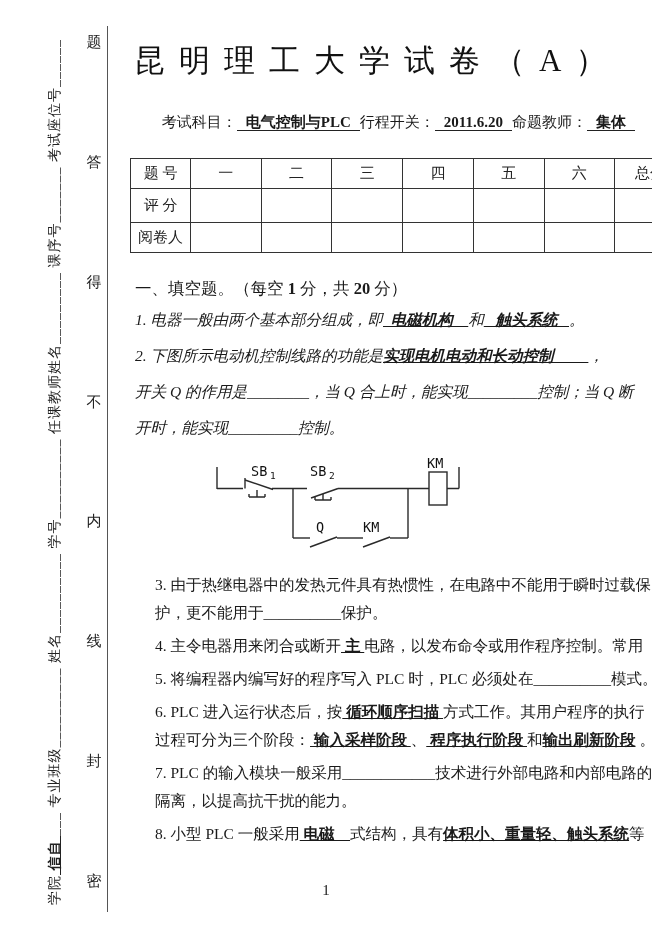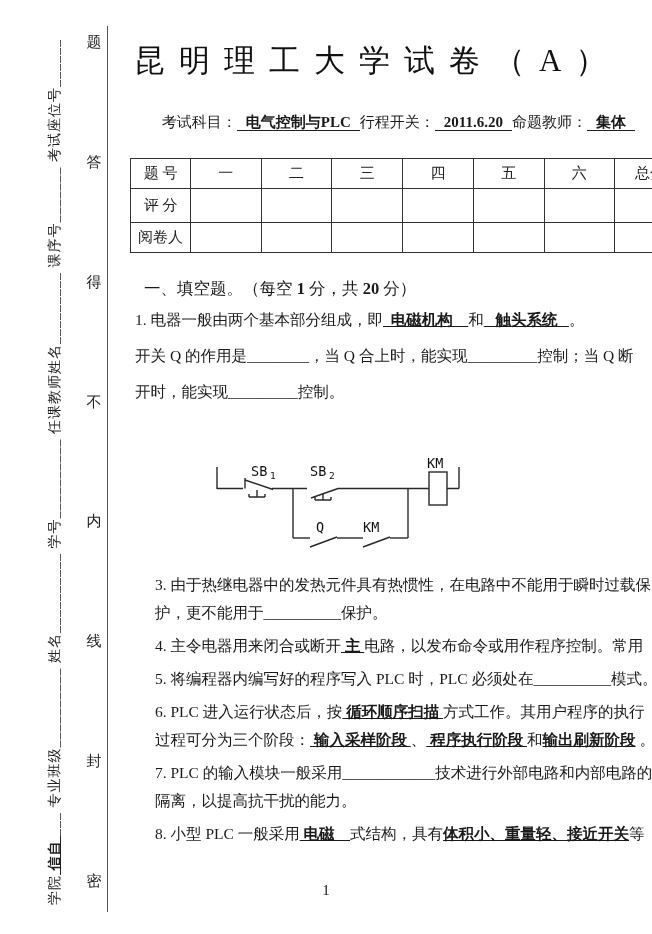--- a/index.html
+++ b/index.html
@@ -18,27 +18,27 @@
          letter-spacing:14px;white-space:nowrap;color:#111;}
   .meta{position:absolute;left:135px;top:110px;width:500px;display:flex;
         justify-content:flex-end;font-size:15px;white-space:nowrap;line-height:24px;}
   .val{font-weight:700;border-bottom:1.5px solid #222;padding:0 9px;}
   
   .score-table{position:absolute;left:130px;top:158px;width:556px;border-collapse:collapse;
                table-layout:fixed;font-size:15px;text-align:center;color:#222;}
   .score-table td{border:1px solid #333;height:29px;padding:0;}
   .score-table tr:nth-child(2) td{height:33px;}
   
-  .heading{position:absolute;left:135px;top:278px;font-size:16.5px;white-space:nowrap;margin-left:9px;}
+  .heading{position:absolute;left:135px;top:278px;font-size:16.5px;white-space:nowrap;}
   .bold{font-weight:700;}
   .ans{font-weight:700;text-decoration:underline;}
   .qblock{position:absolute;left:135px;font-size:15.5px;}
   .qblock .qline{white-space:nowrap;}
   .qa{top:302px;}
-  .qa .qline{line-height:36px;height:36px;}
+  .qa .qline{line-height:36px;height:36px;font-style:italic;}
   .qb{top:571px;}
   .qb .qline{line-height:28px;height:28px;}
   .qb .question{margin-bottom:5px;margin-left:20px;}
   
   .figure{position:absolute;left:185px;top:450px;}
   .figure path,.figure rect{stroke:#2a2a2a;stroke-width:1.4;fill:none;}
   .figure text{font-family:"DejaVu Sans Mono",monospace;font-size:13.5px;fill:#111;}
   .figure text.sub{font-size:9.5px;}
   .pagenum{position:absolute;left:0;top:882px;width:652px;text-align:center;font-size:15px;}
 </style>
@@ -113,20 +113,21 @@
       </tbody>
   </table>
 
   <div class="heading"><span>一、填空题。（每空 </span><span class="bold">1</span><span> 分，共 </span><span class="bold">20</span><span> 分）</span></div>
 
   <div class="qblock qa">
       <div class="question">
         <div class="qline"><span>1. 电器一般由两个基本部分组成，即</span><span class="ans">&nbsp;&nbsp;电磁机构&nbsp;&nbsp;&nbsp;&nbsp;</span><span>和</span><span class="ans">&nbsp;&nbsp;&nbsp;触头系统&nbsp;&nbsp;&nbsp;</span><span>。</span></div>
       </div>
       <div class="question">
+        <div class="qline"><span>2. 下图所示电动机控制线路的功能是</span><span class="ans">实现电机电动和长动控制&nbsp;&nbsp;&nbsp;&nbsp;&nbsp;&nbsp;&nbsp;&nbsp;&nbsp;</span><span>，</span></div>
         <div class="qline"><span>开关 Q 的作用是________，当 Q 合上时，能实现_________控制；当 Q 断</span></div>
         <div class="qline"><span>开时，能实现_________控制。</span></div>
       </div>
     </div>
 
   <svg class="figure" width="290" height="112" viewBox="0 0 290 112">
     <g>
       <path d="M32,17 V39 M32,38.5 H58"></path>
     </g>
     <g>
@@ -175,18 +176,18 @@
       </div>
       <div class="question">
         <div class="qline"><span>6. PLC 进入运行状态后，按</span><span class="ans">&nbsp;循环顺序扫描&nbsp;</span><span>方式工作。其用户程序的执行</span></div>
         <div class="qline"><span>过程可分为三个阶段：</span><span class="ans">&nbsp;输入采样阶段&nbsp;</span><span>、</span><span class="ans">&nbsp;程序执行阶段&nbsp;</span><span>和</span><span class="ans">输出刷新阶段</span><span>&nbsp;。</span></div>
       </div>
       <div class="question">
         <div class="qline"><span>7. PLC 的输入模块一般采用____________技术进行外部电路和内部电路的</span></div>
         <div class="qline"><span>隔离，以提高抗干扰的能力。</span></div>
       </div>
       <div class="question">
-        <div class="qline"><span>8. 小型 PLC 一般采用</span><span class="ans">&nbsp;电磁&nbsp;&nbsp;&nbsp;&nbsp;</span><span>式结构，具有</span><span class="ans">体积小、重量轻、接近开关</span><span>等</span></div>
+        <div class="qline"><span>8. 小型 PLC 一般采用</span><span class="ans">&nbsp;电磁&nbsp;&nbsp;&nbsp;&nbsp;</span><span>式结构，具有</span><span class="ans">体积小、重量轻、触头系统</span><span>等</span></div>
       </div>
     </div>
 
   <div class="pagenum">1</div>
 </div>
 
 </body></html>

